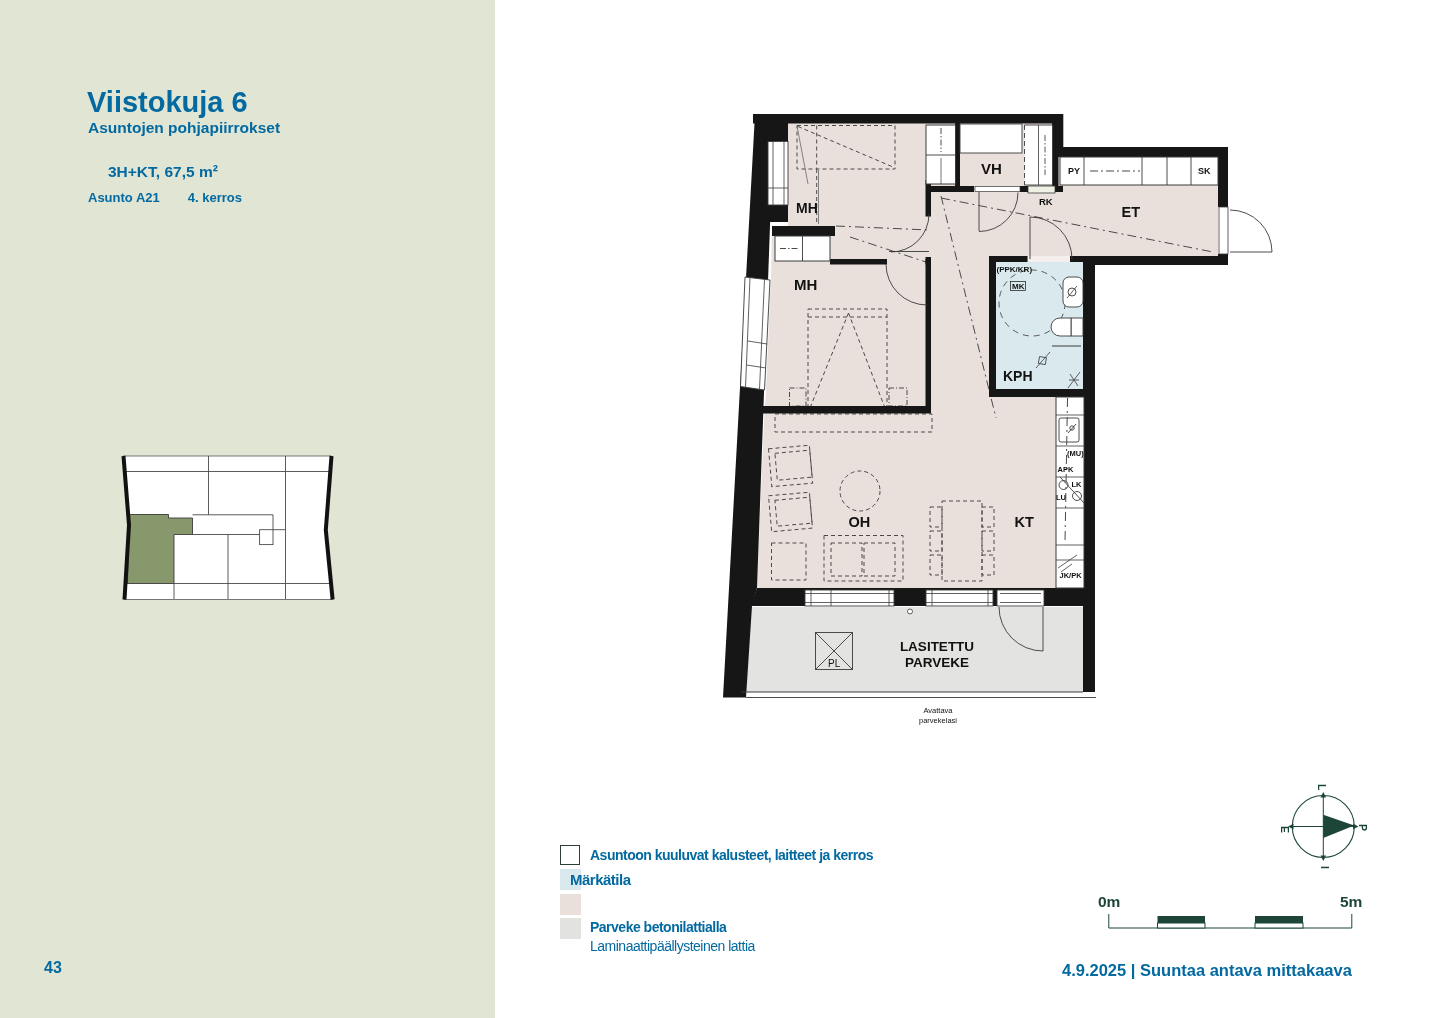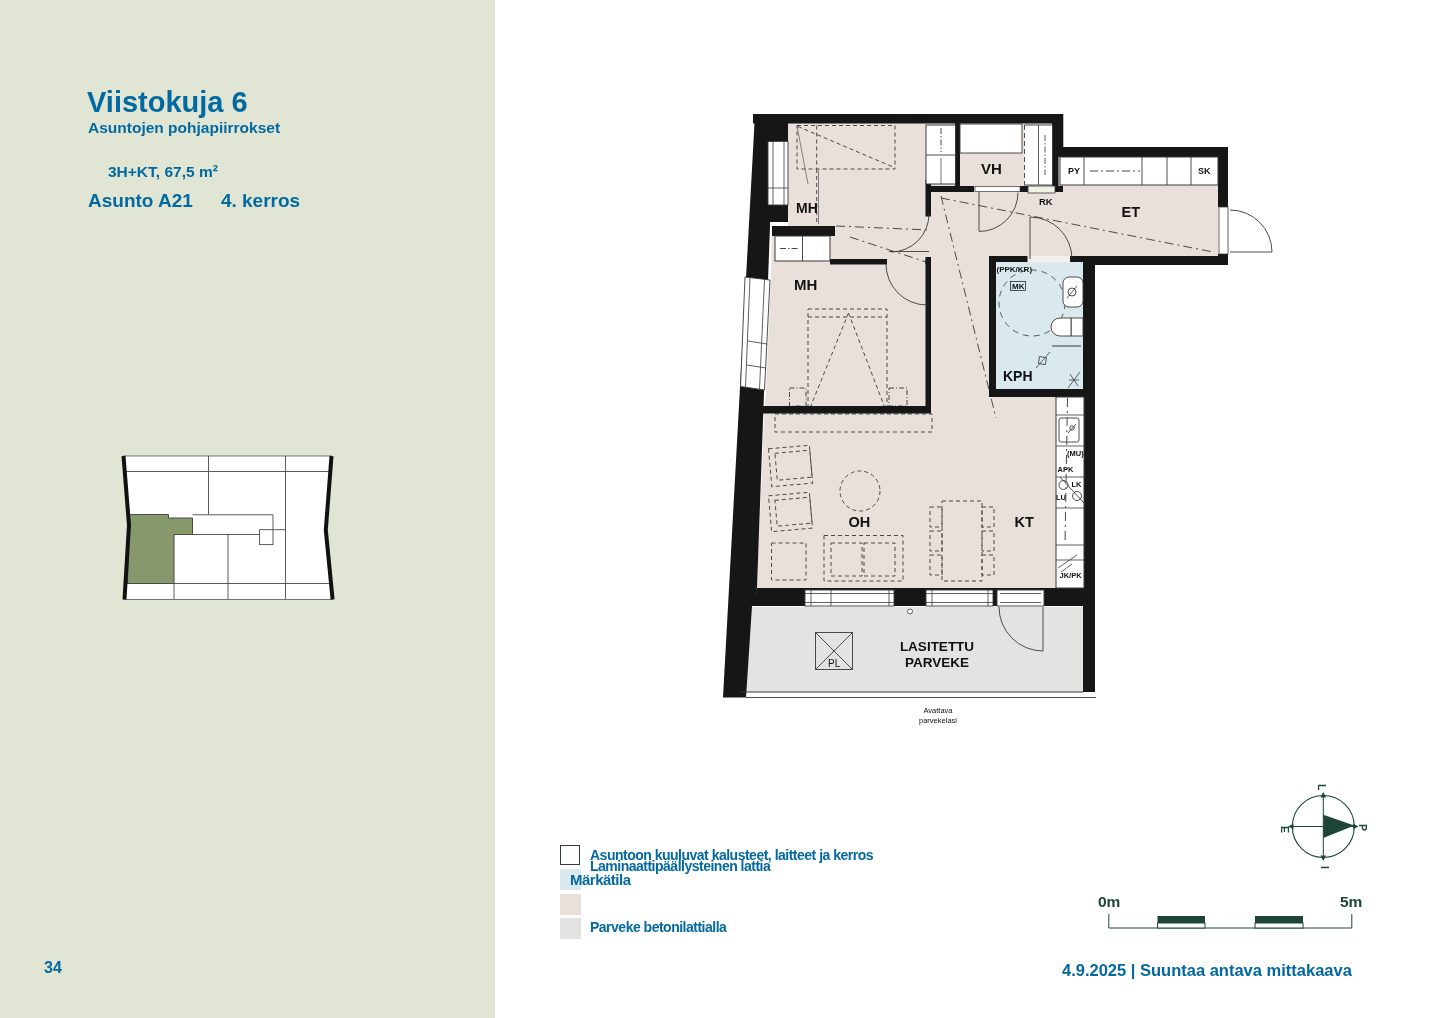--- a/index.html
+++ b/index.html
@@ -12,21 +12,21 @@
 <body>
 
 <div class="abs" style="left:0;top:0;width:495px;height:1018px;background:#e0e5d4;"></div>
 
 <div class="abs grn" style="left:87px;top:86px;font-size:29px;font-weight:bold;">Viistokuja 6</div>
 
 <div class="abs grn" style="left:88px;top:119px;font-size:15.5px;font-weight:bold;">Asuntojen pohjapiirrokset</div>
 
 <div class="abs grn" style="left:88px;top:163px;font-size:15.5px;font-weight:bold;margin-left:20px;">3H+KT, 67,5 m²</div>
 
-<div class="abs grn" style="left:88px;top:190px;font-size:19px;font-weight:bold;">Asunto A21<span style="display:inline-block;width:28px;"></span>4. kerros</div>
+<div class="abs grn" style="left:88px;top:190px;font-size:13px;font-weight:bold;">Asunto A21<span style="display:inline-block;width:28px;"></span>4. kerros</div>
 
 <svg class="abs" style="left:110px;top:445px;" width="235" height="165" viewBox="110 445 235 165">
 
   <polygon points="123,456 331.5,456 326,530 332.6,599.5 124,599.5 129,525" fill="#ffffff" stroke="#555" stroke-width="0.8"></polygon>
 
   <polygon points="129.5,514.5 168.5,514.5 168.5,518 192.5,518 192.5,534.5 174,534.5 174,583.5 127.5,583.5 128.8,525" fill="#87996c" stroke="#3c3c3c" stroke-width="0.9"></polygon>
 
   <g stroke="#4a4a4a" stroke-width="0.9" fill="none">
     <line x1="123.5" y1="471.5" x2="332" y2="471.5"></line>
     <line x1="208.5" y1="456" x2="208.5" y2="514.8"></line>
@@ -378,21 +378,21 @@
   <div class="abs" style="left:560px;top:845px;width:18px;height:18px;background:#ffffff;border:1.6px solid #2e3f38;"></div>
 
   <div class="abs grn" style="left:590px;top:847px;font-size:14px;font-weight:600;letter-spacing:-0.5px;">Asuntoon kuuluvat kalusteet, laitteet ja kerros</div>
 
   <div class="abs" style="left:560px;top:869px;width:21px;height:21px;background:#d9e9ee;"></div>
 
   <div class="abs grn" style="left:570px;top:871px;font-size:15px;font-weight:600;letter-spacing:-0.5px;">Märkätila</div>
 
   <div class="abs" style="left:560px;top:893.5px;width:21px;height:21px;background:#e9e0dc;"></div>
 
-  <div class="abs grn" style="left:590px;top:858px;font-size:14px;font-weight:700;letter-spacing:-0.5px;">Laminaattipäällysteinen lattia</div>
+  <div class="abs grn" style="left:590px;top:938px;font-size:14px;font-weight:400;letter-spacing:-0.5px;">Laminaattipäällysteinen lattia</div>
 
   <div class="abs" style="left:560px;top:917.5px;width:21px;height:21px;background:#e2e2e1;"></div>
 
   <div class="abs grn" style="left:590px;top:919px;font-size:14px;font-weight:600;letter-spacing:-0.5px;">Parveke betonilattialla</div>
 </div>
 
 <div id="footer">
 
   <svg class="abs" style="left:1270px;top:778px;" width="110" height="100" viewBox="0 0 110 100">
     <circle cx="53.3" cy="48.5" r="31" fill="none" stroke="#1d4639" stroke-width="1.1"></circle>
@@ -422,14 +422,14 @@
       <line x1="261.8" y1="24" x2="261.8" y2="38"></line>
       <rect x="67.5" y="33" width="47.5" height="5" fill="#ffffff"></rect>
       <rect x="165" y="33" width="48" height="5" fill="#ffffff"></rect>
     </g>
     <rect x="67.5" y="26" width="47.5" height="7" fill="#1d4639"></rect>
     <rect x="165" y="26" width="48" height="7" fill="#1d4639"></rect>
   </svg>
 
   <div class="abs grn" style="left:1062px;top:961px;font-size:16.5px;font-weight:bold;">4.9.2025 | Suuntaa antava mittakaava</div>
 
-  <div class="abs grn" style="left:44px;top:959px;font-size:16px;font-weight:bold;">34</div>
+  <div class="abs grn" style="left:44px;top:959px;font-size:16px;font-weight:bold;">43</div>
 </div>
 
 </body></html>

